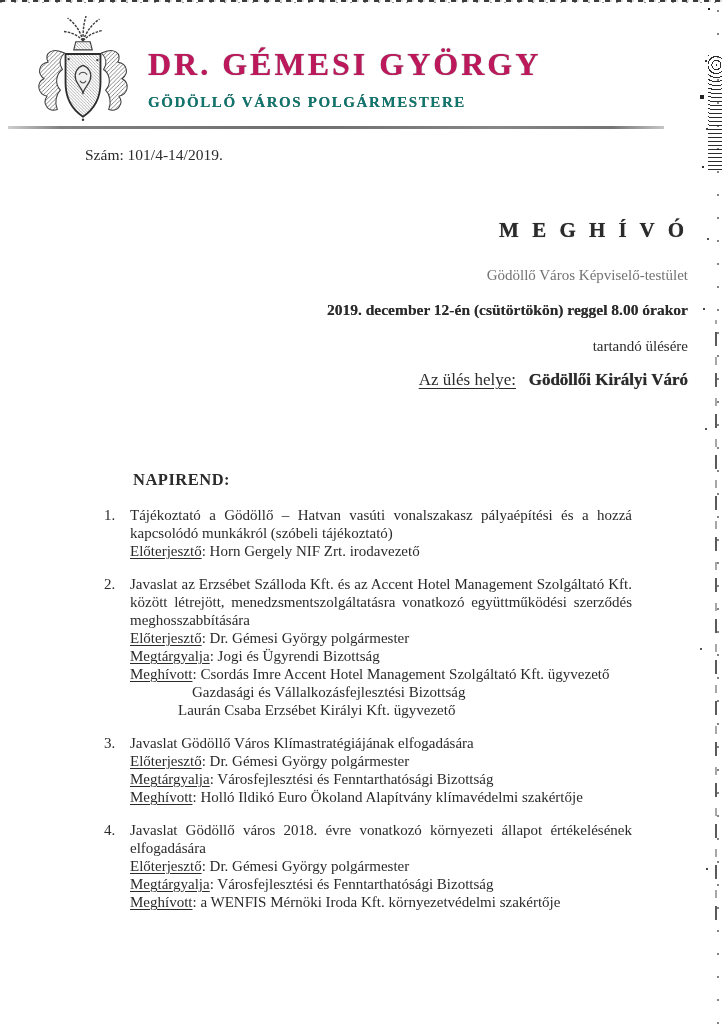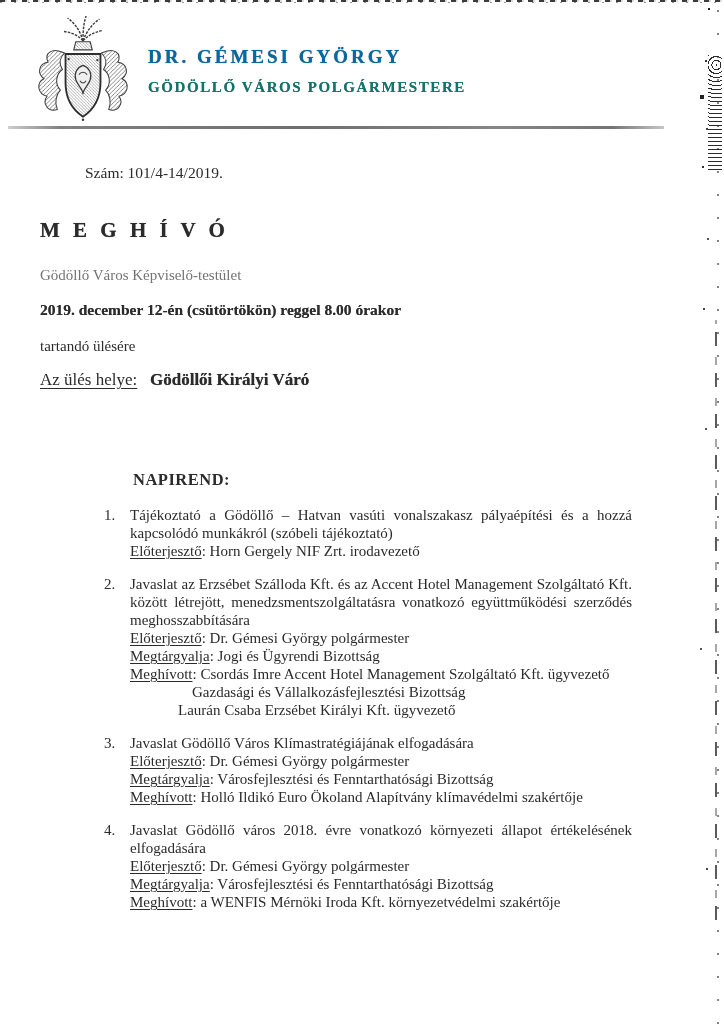--- a/index.html
+++ b/index.html
@@ -35,32 +35,32 @@
       -1px 230px 0 #555,-5px 300px 0 #444,-3px 420px 0 #555,-8px 640px 0 #555,-2px 860px 0 #444;}
   .divider{
     position:absolute;left:8px;top:126px;width:656px;height:3px;
     background:linear-gradient(90deg, rgba(90,90,90,.3), #818181 8%, #6f6f6f 45%, #868686 75%, #747474 92%, rgba(90,90,90,.35));
   }
 
   
   .crest{position:absolute;left:30px;top:16px;width:106px;height:110px;}
   .hdr-text{position:absolute;left:148px;top:46px;}
   .hdr-name{
-    font-size:19px;font-weight:600;letter-spacing:3px;color:#0369a1;
+    font-size:32px;font-weight:600;letter-spacing:3px;color:#be185d;
     text-shadow:0 0 1px rgba(70,70,70,.8);
   }
   .hdr-sub{
     margin-top:11px;font-size:15px;letter-spacing:1.6px;color:#0f766e;
     text-shadow:0 0 .6px rgba(80,80,80,.8);
     font-weight:bold;
   }
 
   
-  .ref{position:absolute;left:85px;top:164px;font-size:15.5px;}
-  .center-block{position:absolute;left:40px;top:218px;width:648px;text-align:left;}
+  .ref{position:absolute;left:85px;top:146px;font-size:15.5px;}
+  .center-block{position:absolute;left:40px;top:218px;width:648px;text-align:right;}
   .doc-title{font-size:21px;font-weight:bold;letter-spacing:4px;margin-bottom:24px;
     text-shadow:0 0 .7px rgba(40,40,40,.8);}
   .c-line1{font-size:15px;margin-bottom:17px;color:#737373;}
   .c-date{font-size:15.5px;font-weight:bold;margin-bottom:19px;text-shadow:0 0 .6px rgba(40,40,40,.7);}
   .c-line2{font-size:15px;margin-bottom:15px;}
   .c-loc{font-size:17px;}
   .c-loc .loc-label{text-decoration:underline;text-underline-offset:3px;}
   .c-loc .loc-value{font-weight:bold;text-shadow:0 0 .7px rgba(40,40,40,.8);}
 
   .napirend{position:absolute;left:85px;top:470px;font-size:16.5px;font-weight:bold;letter-spacing:.5px;margin-left:48px;}

